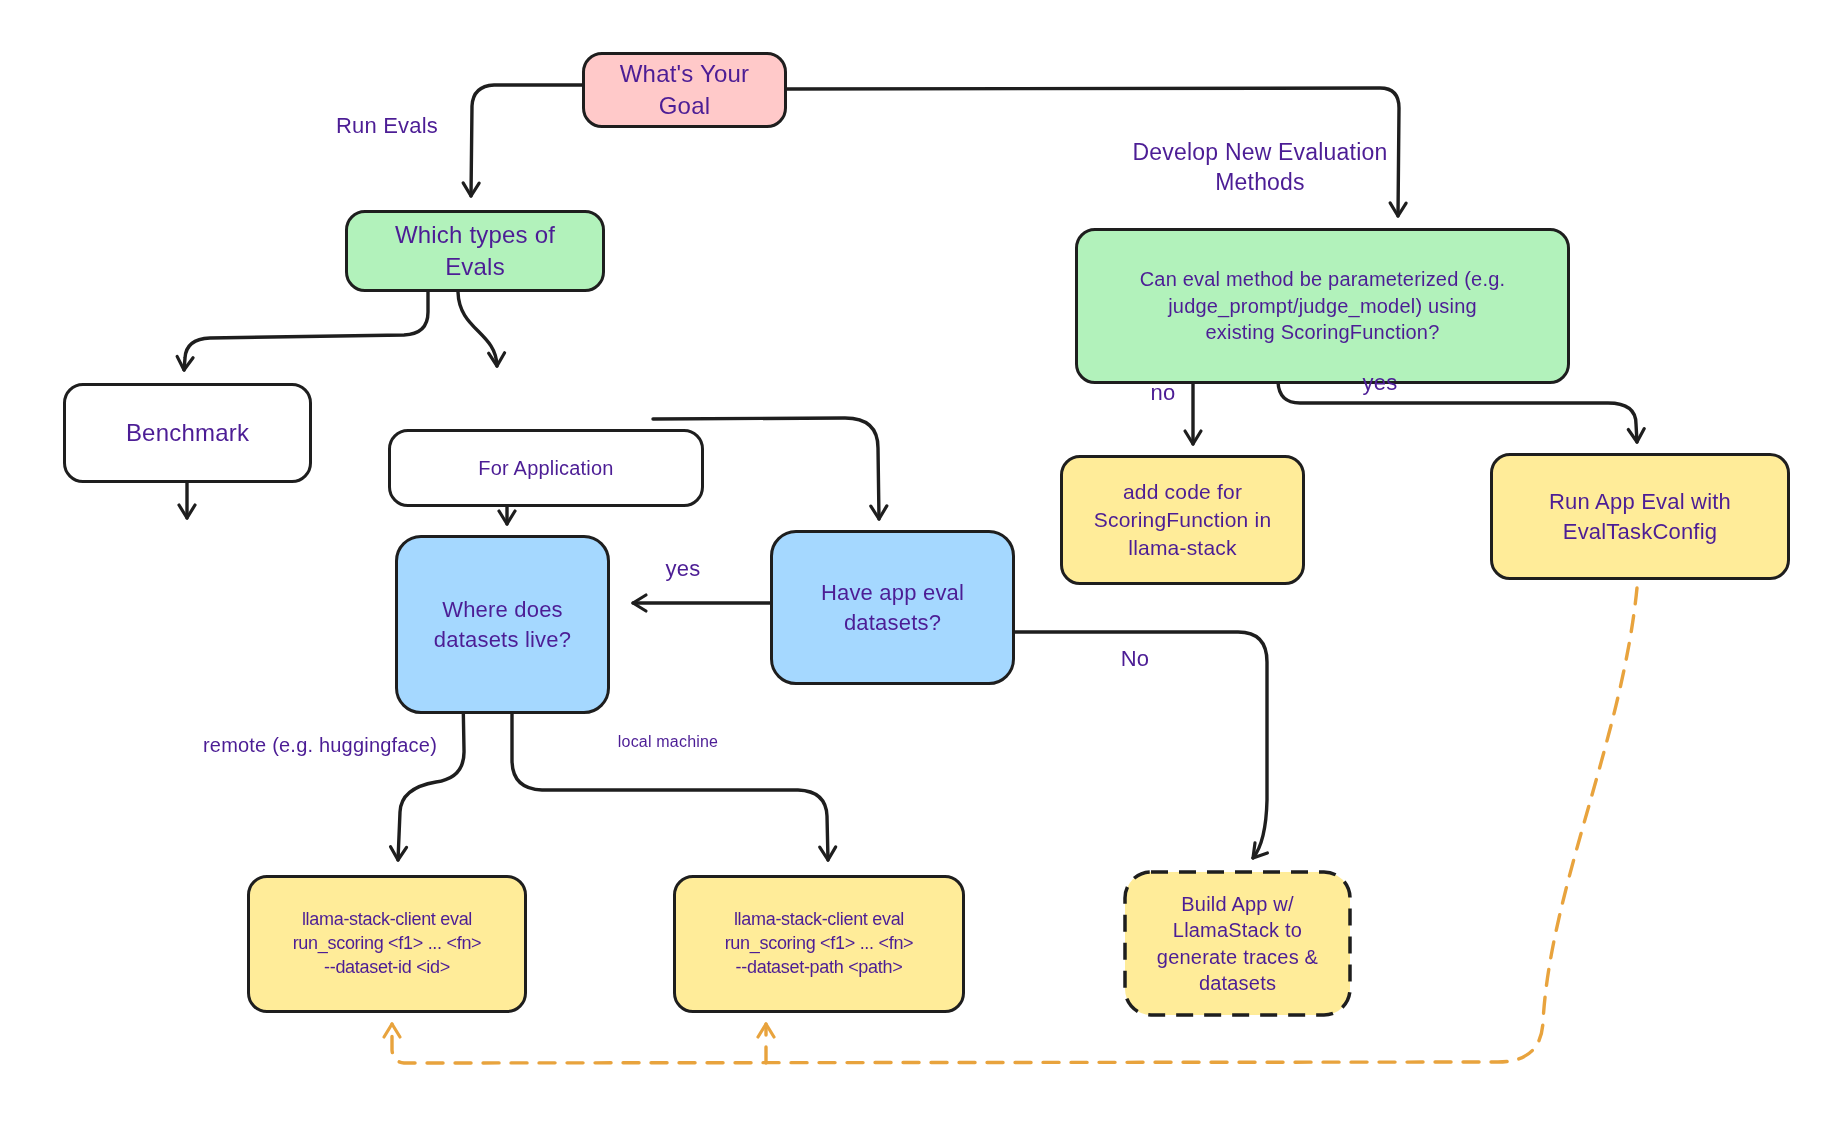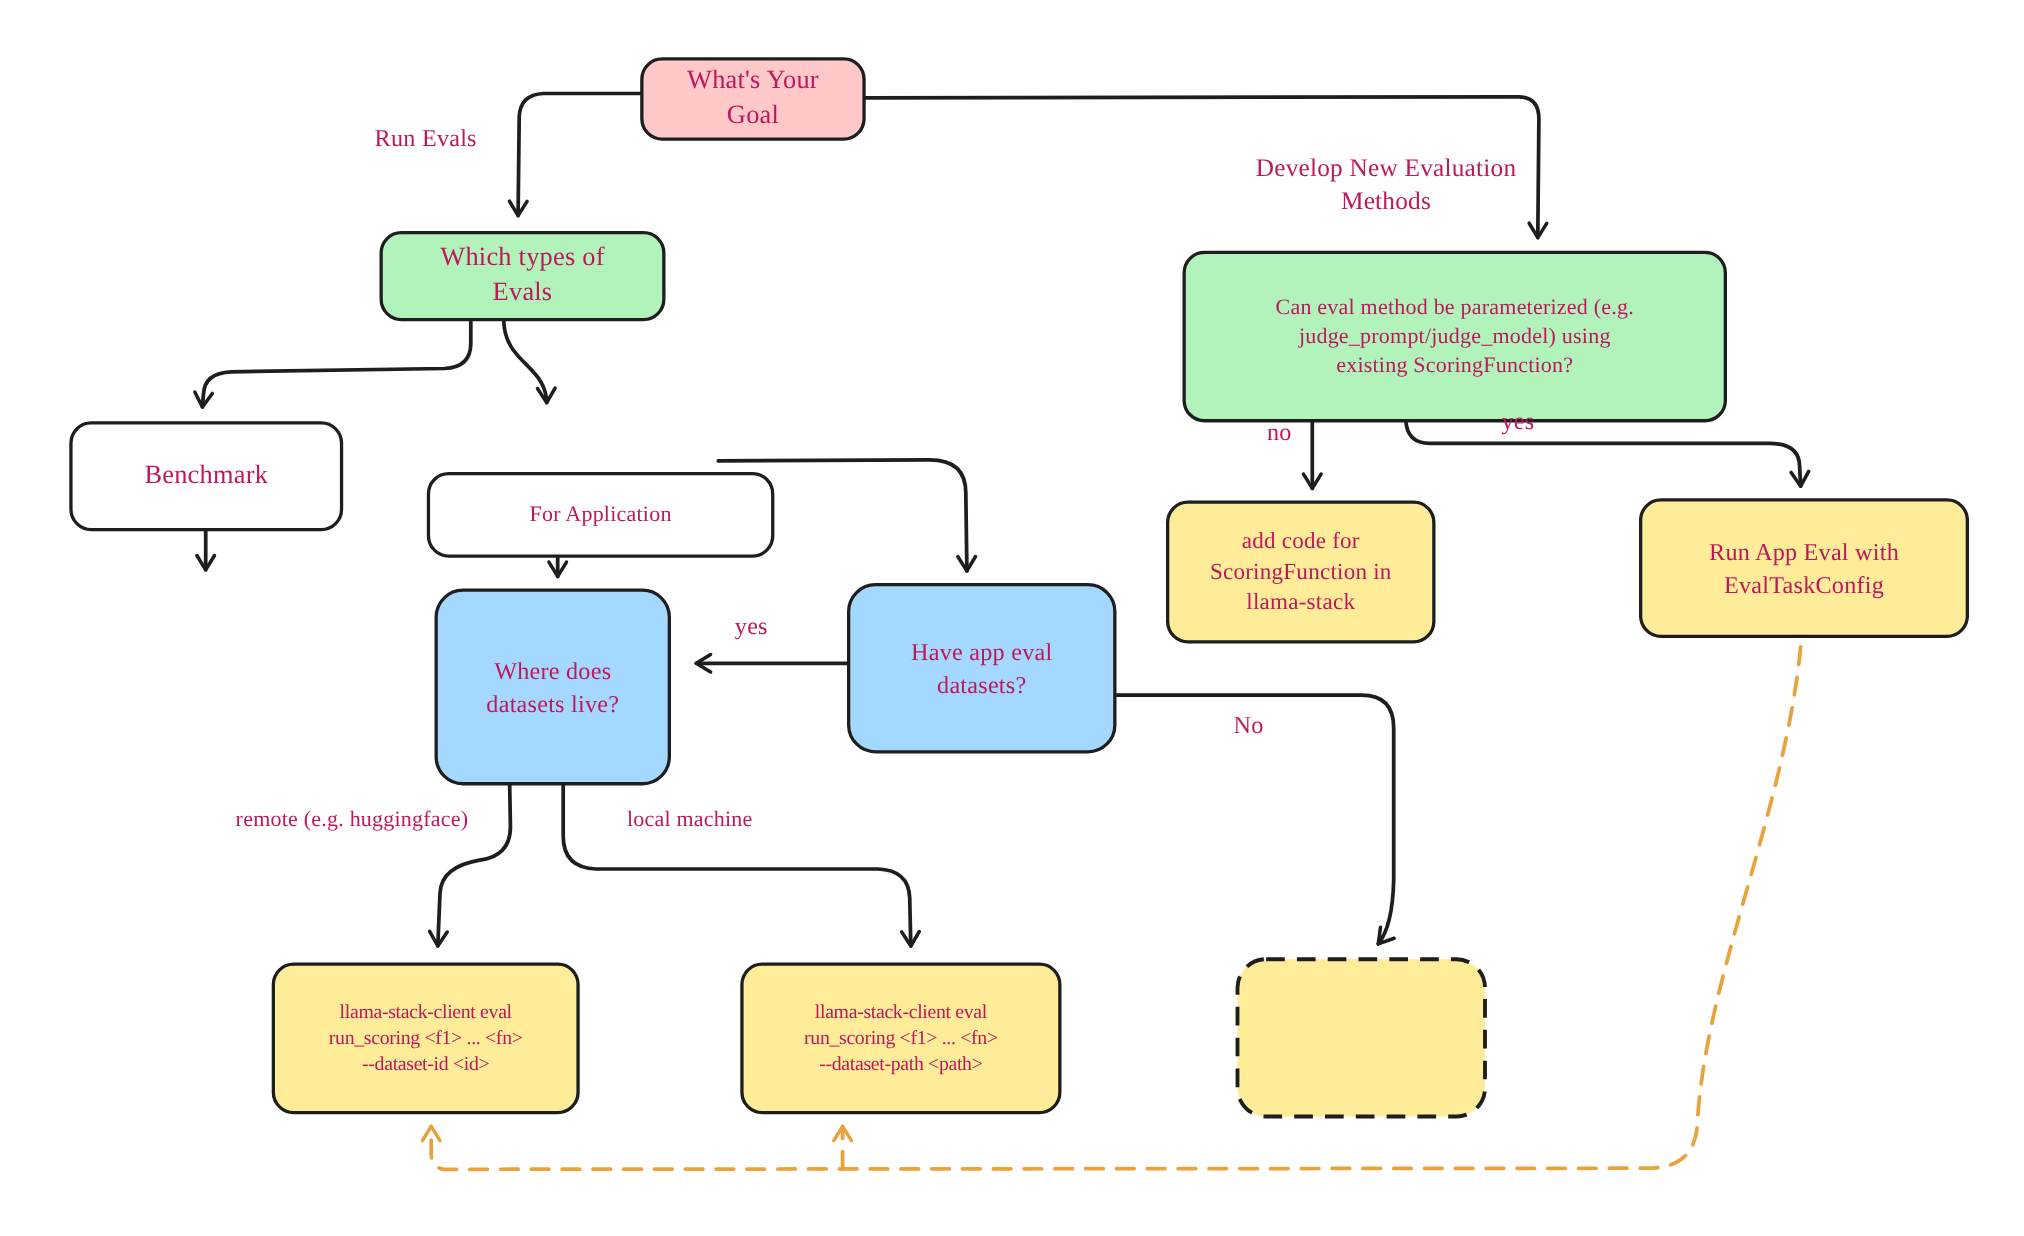--- a/index.html
+++ b/index.html
@@ -1,22 +1,22 @@
 <!DOCTYPE html>
 <html><head>
 <meta charset="utf-8">
 <style>
   html, body { margin: 0; padding: 0; background: #ffffff; }
   .canvas {
     position: relative;
     width: 1840px;
     height: 1124px;
     background: #ffffff;
-    font-family: Liberation Serif, serif;
-    color: #be185d;
+    font-family: Liberation Sans, sans-serif;
+    color: #4c1d95;
     overflow: hidden;
   }
   svg.edges { position: absolute; inset: 0; width: 1840px; height: 1124px; }
   .node {
     position: absolute;
     box-sizing: border-box;
     border: 3.5px solid #1e1e1e;
     border-radius: 20px;
     display: flex;
     align-items: center;
@@ -58,21 +58,21 @@
                  background: none; border: none; }
   .cmd { font-size: 18px; letter-spacing: -0.3px; }
   
   .l-runevals { left: 322px;  top: 112px;  width: 130px; }
   .l-develop  { left: 1095px; top: 106px;  width: 330px; font-size: 23px; margin-top: 32px; }
   .l-no-right { left: 1138px; top: 379px;  width: 50px; }
   .l-yes-right{ left: 1350px; top: 369px;  width: 60px; }
   .l-yes-mid  { left: 648px;  top: 555px;  width: 70px; }
   .l-No-mid   { left: 1105px; top: 645px;  width: 60px; }
   .l-remote   { left: 175px;  top: 732px;  width: 290px; font-size: 20px; }
-  .l-local    { left: 512px;  top: 732px;  width: 230px; font-size: 20px; }
+  .l-local    { left: 512px;  top: 732px;  width: 230px; font-size: 16px; padding-left: 41px; }
 </style>
 </head>
 <body>
 
 <div class="canvas">
 
   <svg class="edges" viewBox="0 0 1840 1124">
     <defs>
       <marker id="arrow-black" viewBox="-17 -12 20 24" refX="0" refY="0" markerWidth="20" markerHeight="24" markerUnits="userSpaceOnUse" orient="auto">
         <path d="M -13 -8 L 0 0 L -13 8" fill="none" stroke="#1e1e1e" stroke-width="3.2" stroke-linecap="round" stroke-linejoin="round"></path>
@@ -126,20 +126,24 @@
 EvalTaskConfig</div>
   <div class="node fill-yellow n-addcode">add code for
 ScoringFunction in
 llama-stack</div>
   <div class="node fill-yellow cmd n-scoreid">llama-stack-client eval
 run_scoring &lt;f1&gt; ... &lt;fn&gt;
 --dataset-id &lt;id&gt;</div>
   <div class="node fill-yellow cmd n-scorepath">llama-stack-client eval
 run_scoring &lt;f1&gt; ... &lt;fn&gt;
 --dataset-path &lt;path&gt;</div>
+  <div class="node n-buildapp">Build App w/
+LlamaStack to
+generate traces &amp;
+datasets</div>
 
   <div class="edge-label l-runevals">Run Evals</div>
   <div class="edge-label l-develop">Develop New Evaluation
 Methods</div>
   <div class="edge-label l-yes-mid">yes</div>
   <div class="edge-label l-No-mid">No</div>
   <div class="edge-label l-remote">remote (e.g. huggingface)</div>
   <div class="edge-label l-local">local machine</div>
   <div class="edge-label l-no-right">no</div>
   <div class="edge-label l-yes-right">yes</div>

